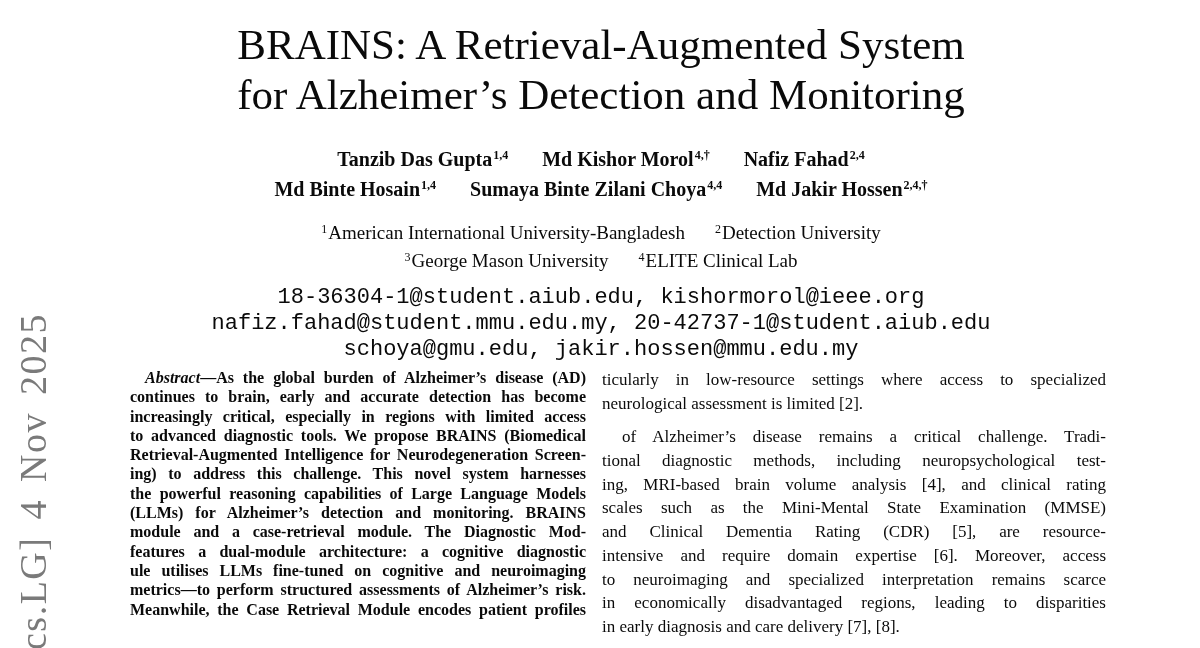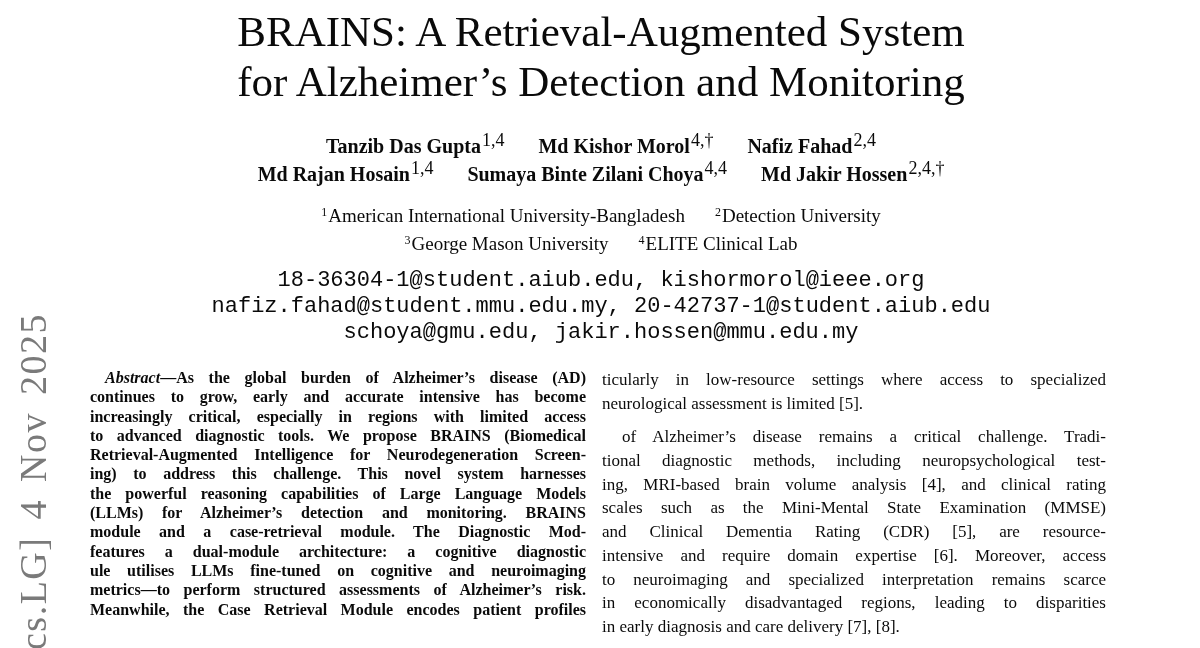--- a/index.html
+++ b/index.html
@@ -31,29 +31,29 @@
 
   
   .header{
     position:absolute; left:95px; top:0; width:1012px;
     text-align:center;
   }
   .title{
     font-weight:normal;
     font-size:43px;
     line-height:50px;
-    padding-top:7px;
+    padding-top:20px;
   }
   .title-line{display:block;}
 
   .authors{margin-top:26px; font-size:20px; font-weight:bold; line-height:27px;}
   .author-row{white-space:nowrap;}
   .author + .author{margin-left:34px;}
   .author .sup{
-    font-size:18px; font-weight:normal;
+    font-size:12px; font-weight:bold;
     position:relative; top:-7px; margin-left:1px;
   }
 
   .affils{margin-top:14px; font-size:19px; line-height:25px;}
   .affil + .affil{margin-left:30px;}
   .affil .sup2{
     font-size:12px; position:relative; top:-6px; margin-right:1px;
   }
 
   .emails{
@@ -69,21 +69,21 @@
     position:absolute; left:90px; top:368px;
     display:flex; gap:16px;
     text-align:justify;
   }
   .col-left{
     width:496px;
     font-weight:bold;
     font-size:16px;
     line-height:19.3px;
   }
-  .col-left .pline{height:19.3px;}
+  .col-left .pline{height:19.3px;margin-left:40px;}
   .col-right{
     width:504px;
     font-size:17px;
     line-height:23.7px;
   }
   .col-right .pline{height:23.7px;}
   .pline{
     text-align:justify;
     text-align-last:justify;
     -moz-text-align-last:justify;
@@ -105,55 +105,55 @@
 
   <div class="watermark">cs.LG] 4 Nov 2025</div>
 
   <header class="header">
     <h1 class="title">
       <span class="title-line">BRAINS: A Retrieval-Augmented System</span>
       <span class="title-line">for Alzheimer’s Detection and Monitoring</span>
     </h1>
     <div class="authors" id="authors">
         <div class="author-row"><span class="author"><span class="author-name">Tanzib Das Gupta</span><span class="sup">1,4</span></span><span class="author"><span class="author-name">Md Kishor Morol</span><span class="sup">4,†</span></span><span class="author"><span class="author-name">Nafiz Fahad</span><span class="sup">2,4</span></span></div>
-        <div class="author-row"><span class="author"><span class="author-name">Md Rajan Hosain</span><span class="sup">1,4</span></span><span class="author"><span class="author-name">Sumaya Binte Zilani Choya</span><span class="sup">4,4</span></span><span class="author"><span class="author-name">Md Jakir Hossen</span><span class="sup">2,4,†</span></span></div>
+        <div class="author-row"><span class="author"><span class="author-name">Md Binte Hosain</span><span class="sup">1,4</span></span><span class="author"><span class="author-name">Sumaya Binte Zilani Choya</span><span class="sup">4,4</span></span><span class="author"><span class="author-name">Md Jakir Hossen</span><span class="sup">2,4,†</span></span></div>
       </div>
     <div class="affils" id="affils">
         <div class="affil-row"><span class="affil"><span class="sup2">1</span><span class="affil-name">American International University-Bangladesh</span></span><span class="affil"><span class="sup2">2</span><span class="affil-name">Detection University</span></span></div>
         <div class="affil-row"><span class="affil"><span class="sup2">3</span><span class="affil-name">George Mason University</span></span><span class="affil"><span class="sup2">4</span><span class="affil-name">ELITE Clinical Lab</span></span></div>
       </div>
     <div class="emails" id="emails">
         <div class="email-line">18-36304-1@student.aiub.edu, kishormorol@ieee.org</div>
         <div class="email-line">nafiz.fahad@student.mmu.edu.my, 20-42737-1@student.aiub.edu</div>
         <div class="email-line">schoya@gmu.edu, jakir.hossen@mmu.edu.my</div>
       </div>
   </header>
 
   <main class="columns">
     <section class="col col-left" id="col-left">
         <div class="para indent">
           <div class="pline"><span class="lead">Abstract</span>—As the global burden of Alzheimer’s disease (AD)</div>
-          <div class="pline">continues to grow, early and accurate intensive has become</div>
+          <div class="pline">continues to brain, early and accurate detection has become</div>
           <div class="pline">increasingly critical, especially in regions with limited access</div>
           <div class="pline">to advanced diagnostic tools. We propose BRAINS (Biomedical</div>
           <div class="pline">Retrieval-Augmented Intelligence for Neurodegeneration Screen-</div>
           <div class="pline">ing) to address this challenge. This novel system harnesses</div>
           <div class="pline">the powerful reasoning capabilities of Large Language Models</div>
           <div class="pline">(LLMs) for Alzheimer’s detection and monitoring. BRAINS</div>
           <div class="pline">module and a case-retrieval module. The Diagnostic Mod-</div>
           <div class="pline">features a dual-module architecture: a cognitive diagnostic</div>
           <div class="pline">ule utilises LLMs fine-tuned on cognitive and neuroimaging</div>
           <div class="pline">metrics—to perform structured assessments of Alzheimer’s risk.</div>
           <div class="pline">Meanwhile, the Case Retrieval Module encodes patient profiles</div>
         </div>
       </section>
     <section class="col col-right" id="col-right">
         <div class="para">
           <div class="pline">ticularly in low-resource settings where access to specialized</div>
-          <div class="pline endline">neurological assessment is limited [5].</div>
+          <div class="pline endline">neurological assessment is limited [2].</div>
         </div>
         <div class="para indent">
           <div class="pline">of Alzheimer’s disease remains a critical challenge. Tradi-</div>
           <div class="pline">tional diagnostic methods, including neuropsychological test-</div>
           <div class="pline">ing, MRI-based brain volume analysis [4], and clinical rating</div>
           <div class="pline">scales such as the Mini-Mental State Examination (MMSE)</div>
           <div class="pline">and Clinical Dementia Rating (CDR) [5], are resource-</div>
           <div class="pline">intensive and require domain expertise [6]. Moreover, access</div>
           <div class="pline">to neuroimaging and specialized interpretation remains scarce</div>
           <div class="pline">in economically disadvantaged regions, leading to disparities</div>

